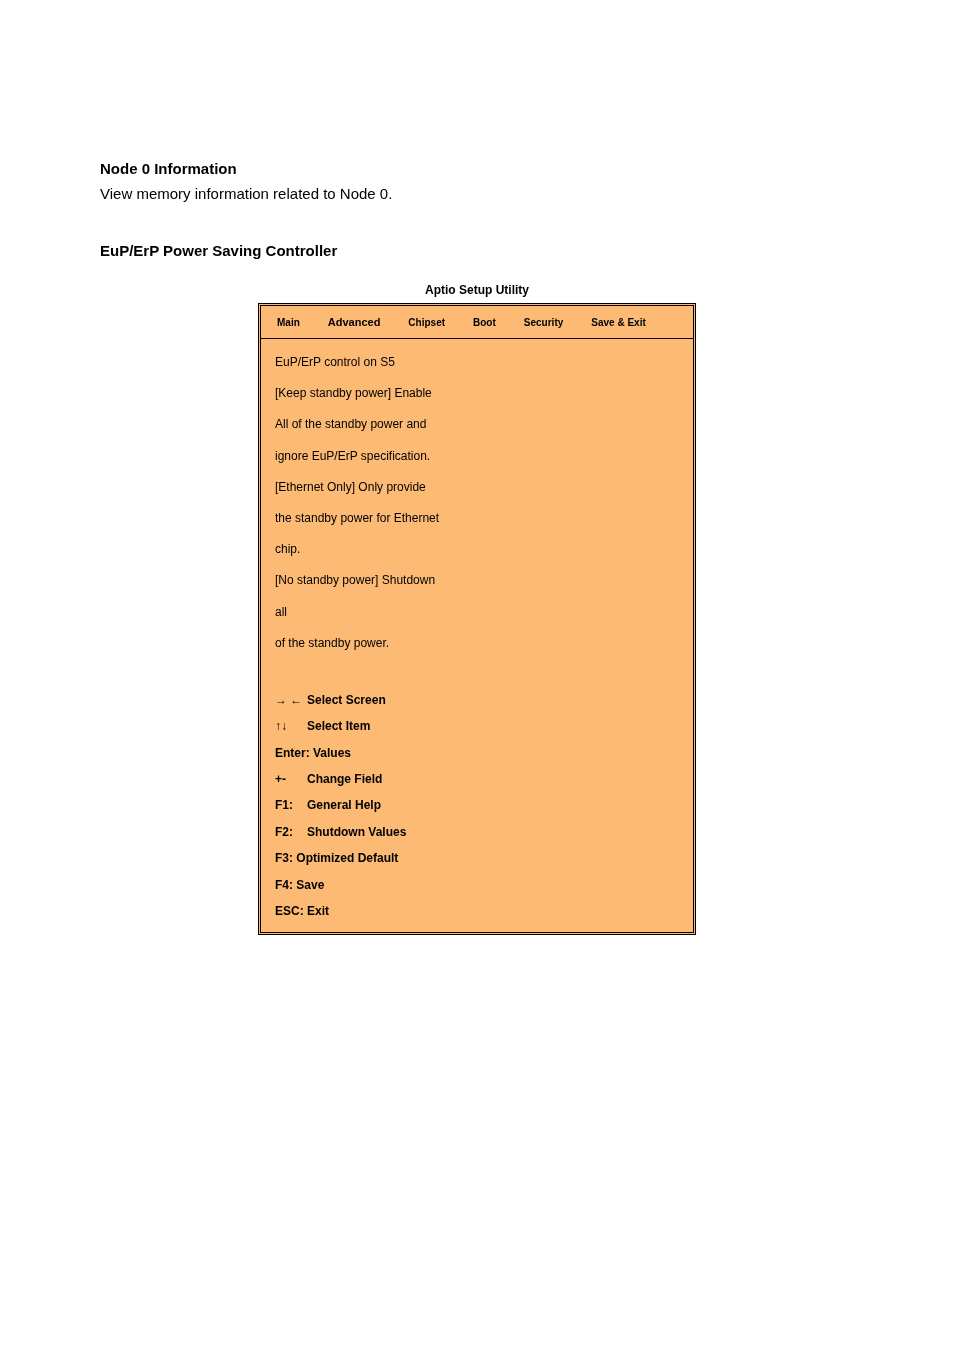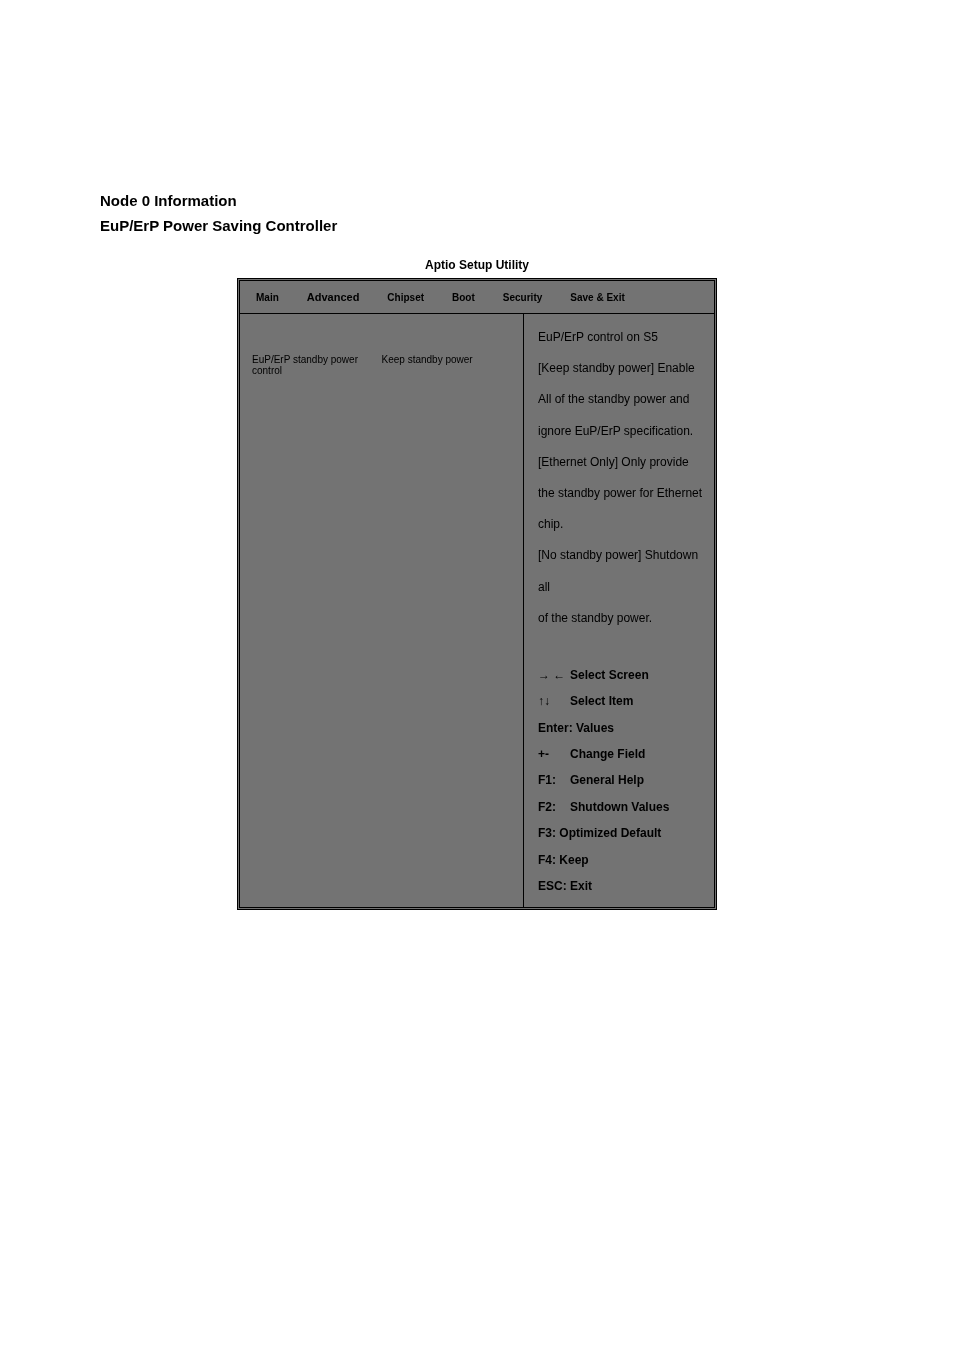--- a/index.html
+++ b/index.html
@@ -6,21 +6,20 @@
     margin: 0;
     padding: 0;
     background: #fff;
     font-family: Arial, Helvetica, sans-serif;
     color: #000;
     width: 954px;
   }
   .page {
     padding: 160px 100px 60px 100px;
     box-sizing: border-box;
-    margin-top: 32px;
   }
   .heading {
     font-family: Arial, Helvetica, sans-serif;
     font-weight: bold;
     font-size: 15px;
     margin: 0 0 8px 0;
   }
   .body-text {
     font-family: Arial, Helvetica, sans-serif;
     font-size: 15px;
@@ -38,23 +37,23 @@
   }
   .utility-title {
     text-align: center;
     font-family: Arial, Helvetica, sans-serif;
     font-size: 12px;
     font-weight: bold;
     margin: 0 0 6px 0;
   }
   .utility-frame {
     border: 3px double #000;
-    width: 480px;
+    width: 438px;
     box-sizing: border-box;
-    background: #737373;
+    background: #fdba74;
     font-family: Arial, Helvetica, sans-serif;
   }
   .tab-row {
     display: flex;
     align-items: baseline;
     padding: 10px 16px;
     border-bottom: 1px solid #000;
   }
   .tab {
     font-size: 10px;
@@ -108,45 +107,40 @@
   .action {
     font-weight: bold;
   }
 </style>
 </head>
 <body>
 
 <div class="page">
 
   <h3 class="heading">Node 0 Information</h3>
+  <p class="body-text">View memory information related to Node 0.</p>
 
   <h3 class="subheading">EuP/ErP Power Saving Controller</h3>
 
   <div class="utility-wrap">
     <div>
       <p class="utility-title">Aptio Setup Utility</p>
 
       <div class="utility-frame">
 
         <div class="tab-row">
           <span class="tab">Main</span>
           <span class="tab active">Advanced</span>
           <span class="tab">Chipset</span>
           <span class="tab">Boot</span>
           <span class="tab">Security</span>
           <span class="tab" style="margin-right:0">Save &amp; Exit</span>
         </div>
 
         <div class="panel-body">
-          <div class="left-col">
-            <div class="setting-row">
-              <span class="setting-label">EuP/ErP standby power control</span>
-              <span class="setting-value">Keep standby power</span>
-            </div>
-          </div>
 
           <div class="right-col">
             <div class="help-block">
               <div>EuP/ErP control on S5</div>
               <div>[Keep standby power] Enable</div>
               <div>All of the standby power and</div>
               <div>ignore EuP/ErP specification.</div>
               <div>[Ethernet Only] Only provide</div>
               <div>the standby power for Ethernet</div>
               <div>chip.</div>
@@ -185,21 +179,21 @@
               </div>
               <div class="key-row">
                 <span class="action">
                   <span>F3:</span>
                   <span>Optimized Default</span>
                 </span>
               </div>
               <div class="key-row">
                 <span class="action">
                   <span>F4:</span>
-                  <span>Keep</span>
+                  <span>Save</span>
                 </span>
               </div>
               <div class="key-row">
                 <span class="action">
                   <span>ESC:</span>
                   <span>Exit</span>
                 </span>
               </div>
             </div>
           </div>

